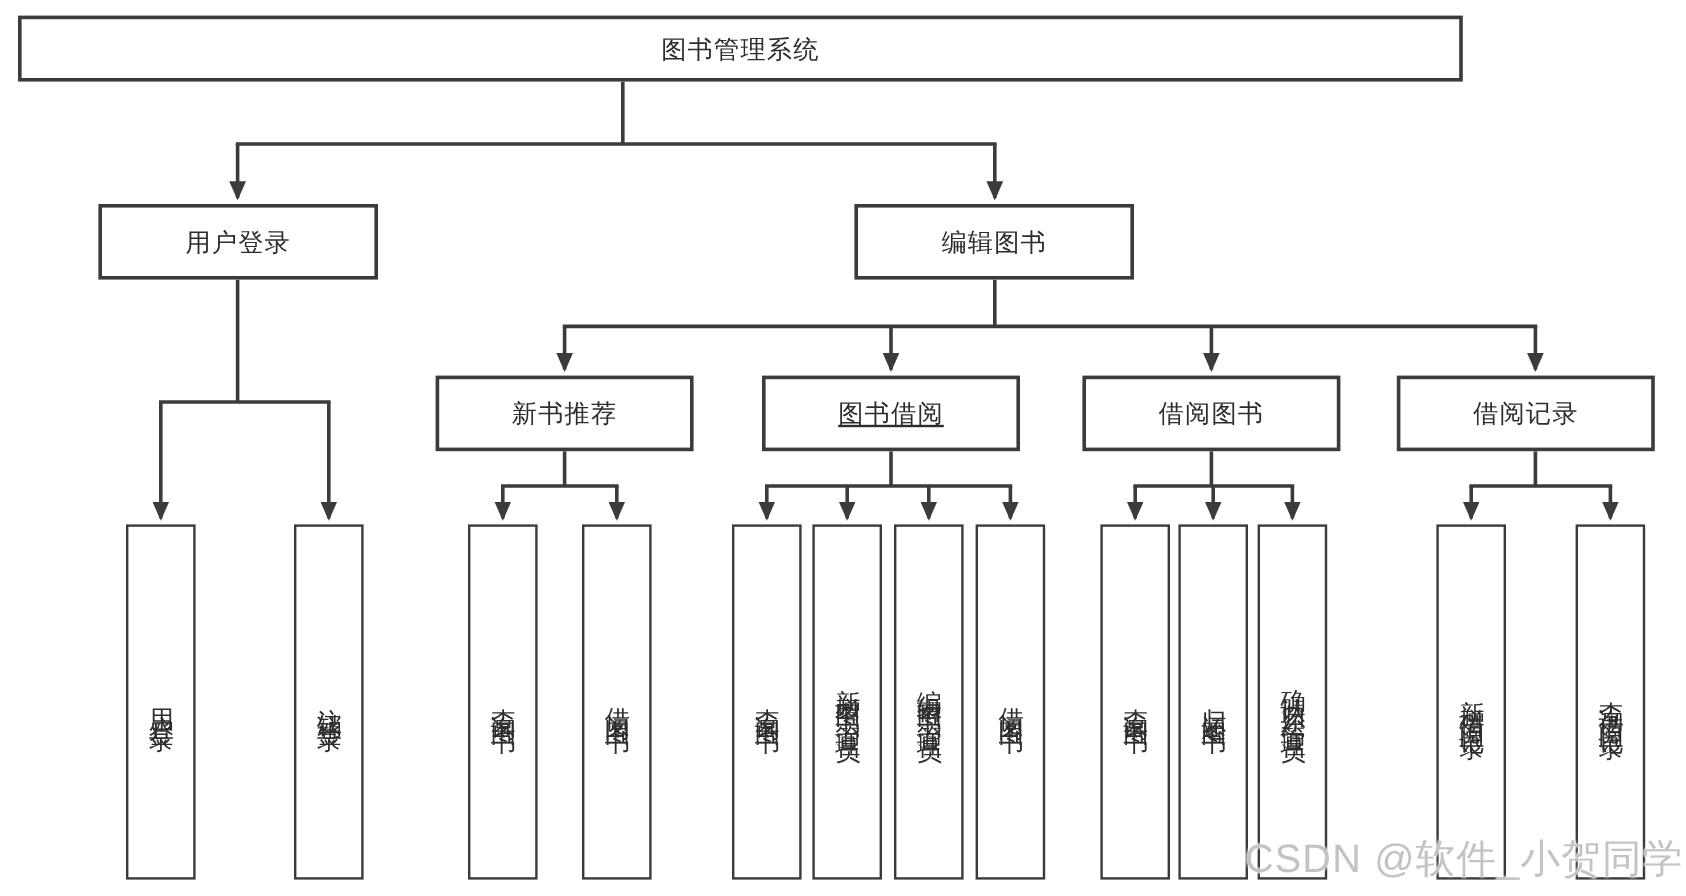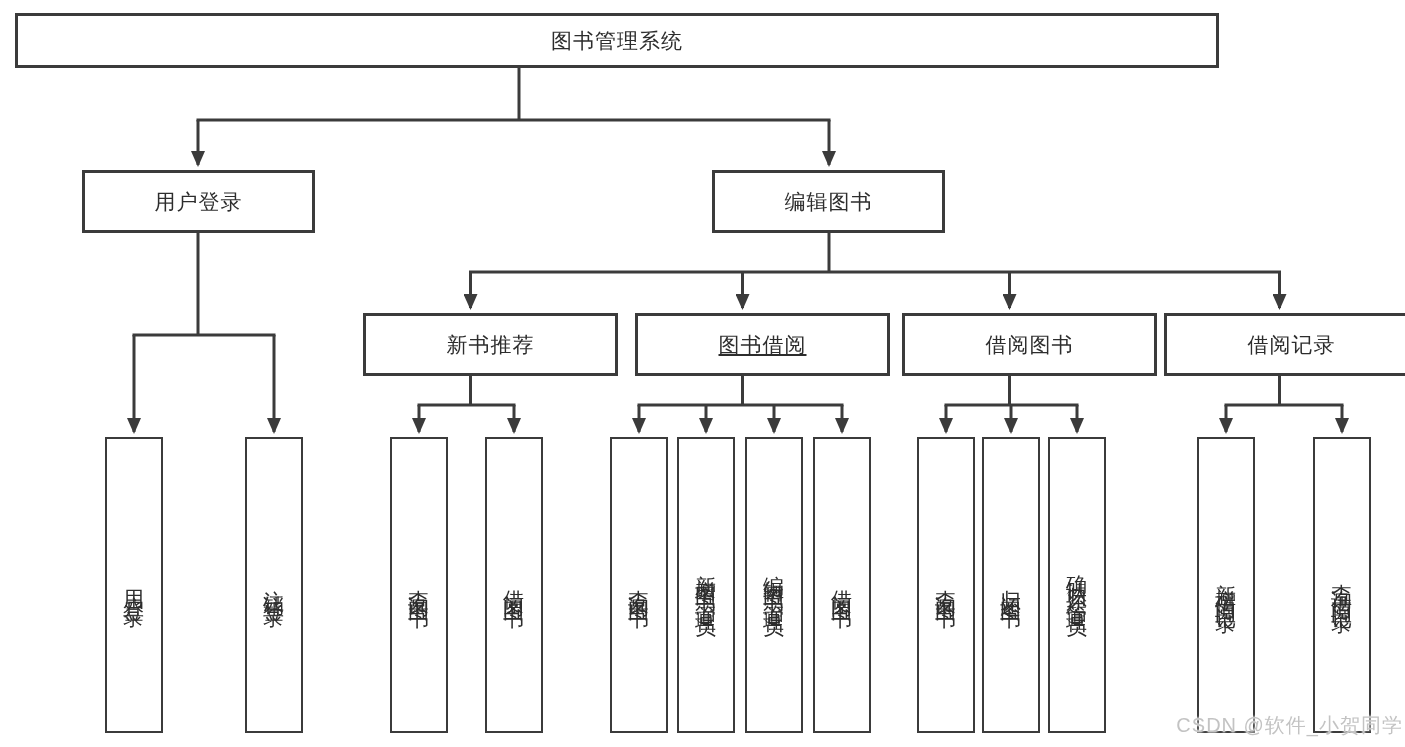--- a/index.html
+++ b/index.html
@@ -26,34 +26,34 @@
     align-items:center;
     justify-content:center;
     color:var(--text);
     font-size:21px;
     letter-spacing:1px;
     z-index:2;
   }
   .lvl1{left:15px;top:13px;width:1204px;height:55px;}
   .lvl2,.lvl3{height:63px;width:233px;}
   .lvl2{top:170px;}
-  .lvl3{top:313px;width:255px;}
+  .lvl3{top:313px;width:215px;}
   .tall{top:437px;width:58px;height:296px;border-width:2.5px;}
   .vtext{
     writing-mode:vertical-rl;
     line-height:1;
     letter-spacing:6px;
     font-size:21px;
     white-space:nowrap;
   }
   .watermark{
     position:absolute;
     right:2px;
     bottom:8px;
-    font-size:20px;
+    font-size:33px;
     color:var(--wm);
     text-shadow:0 0 3px #fff,0 0 2px #fff;
     z-index:5;
     letter-spacing:1px;
     white-space:nowrap;
   }
 </style>
 </head>
 <body>
 

